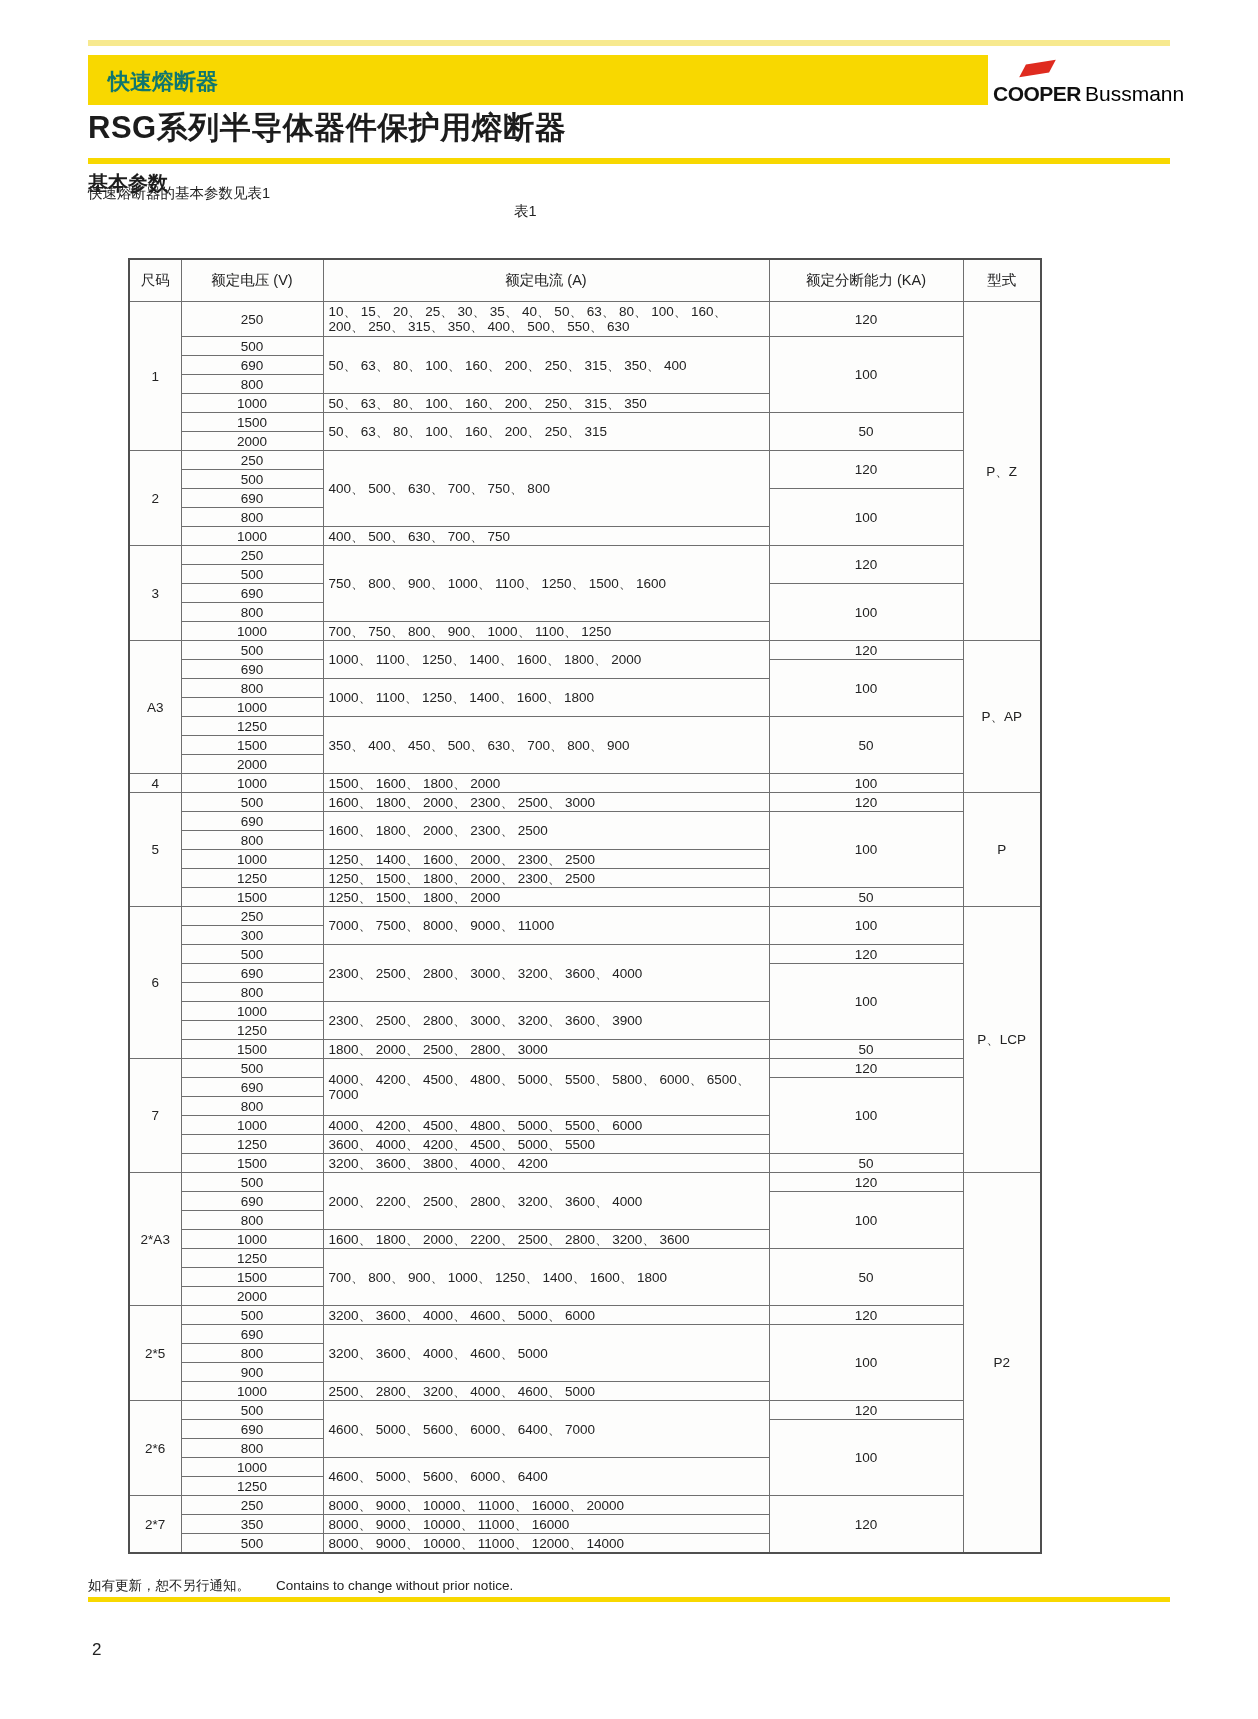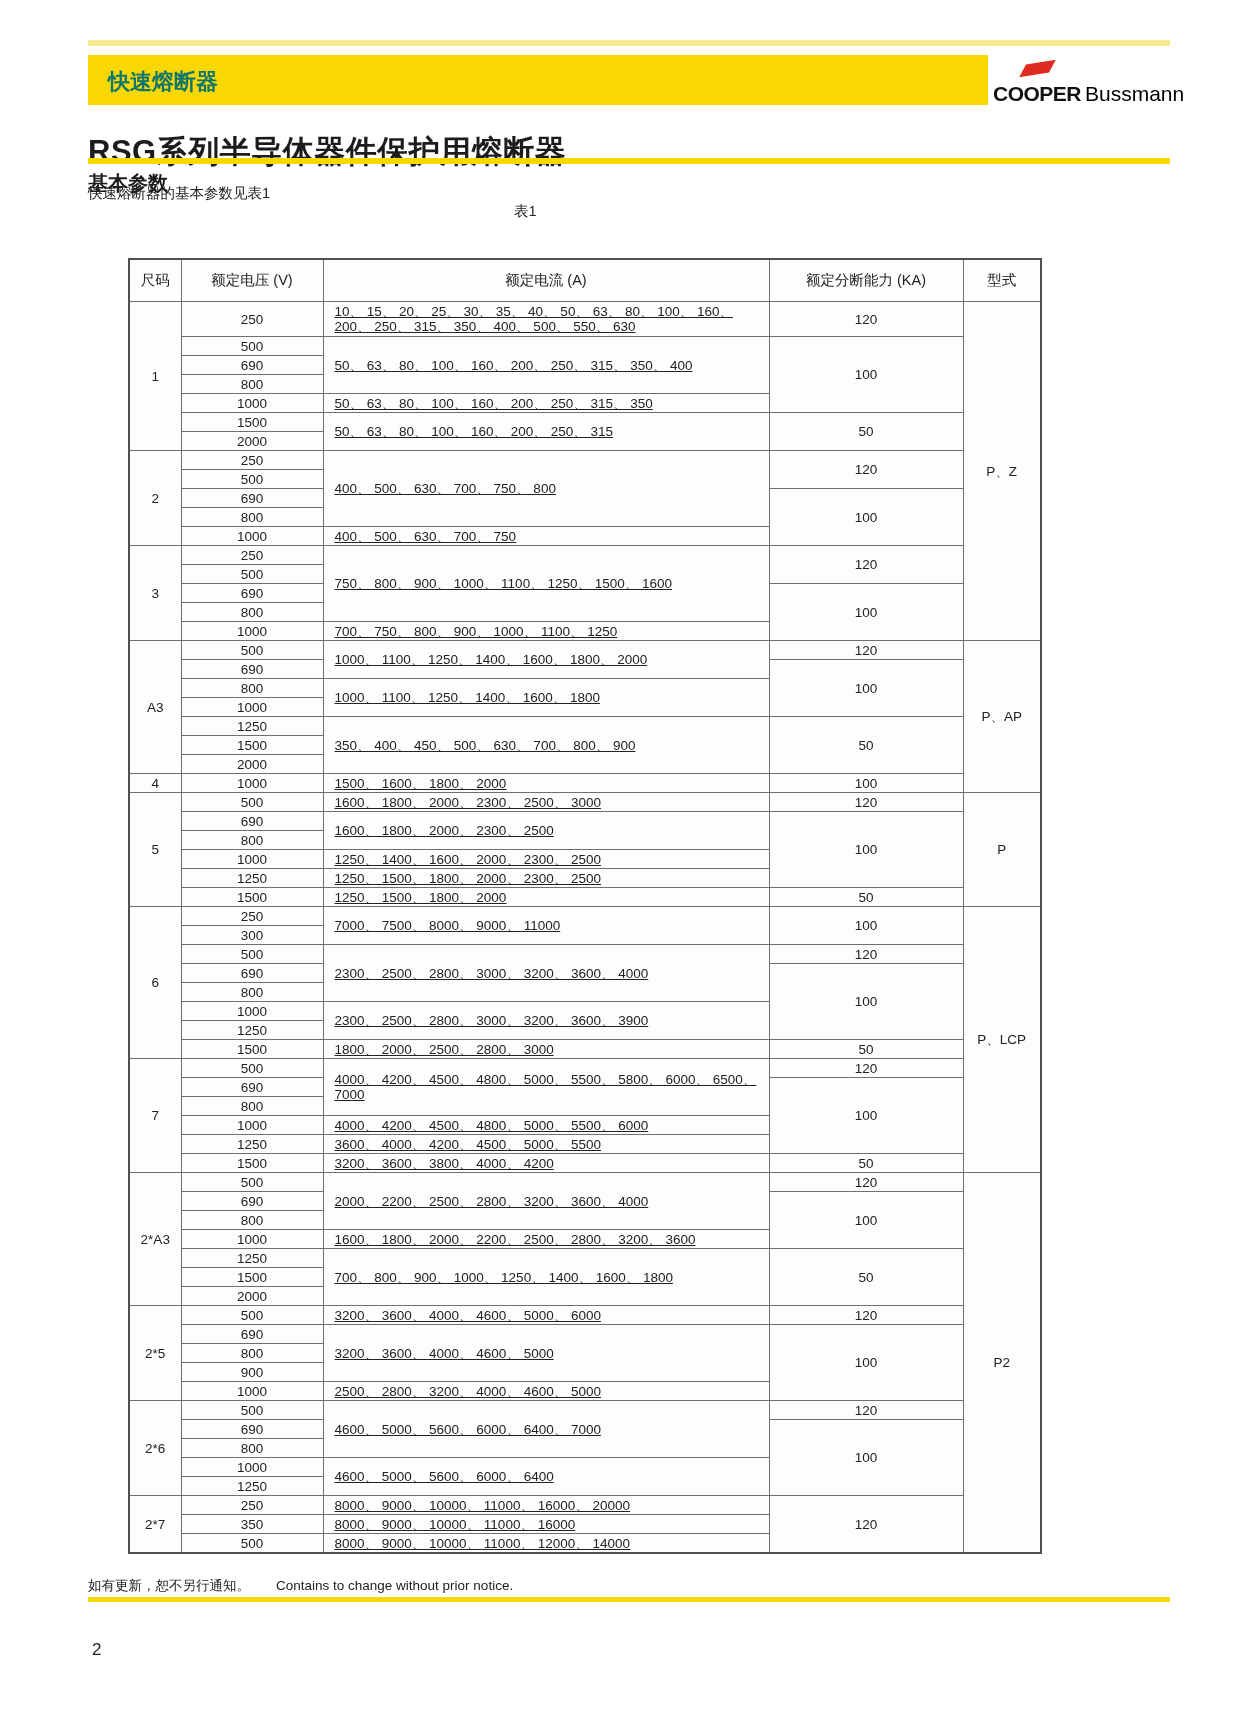--- a/index.html
+++ b/index.html
@@ -16,36 +16,36 @@
     position:absolute;left:20px;top:12px;font-size:22px;font-weight:bold;color:#0f766e;
   }
   .logo{left:993px;top:55px;width:177px;height:50px;background:#fff;}
   .logo .flag{
     position:absolute;left:31px;top:7px;width:27px;height:13px;
     background:var(--logo-red);transform:skewX(-35deg) rotate(-10deg);
   }
   .logo .logo-text{position:absolute;left:0;top:27px;white-space:nowrap;}
   .logo .cooper{font-weight:bold;font-size:21px;letter-spacing:-0.5px;color:#111;}
   .logo .bussmann{font-size:21px;color:#000000;margin-left:4px;}
-  .page-title{left:88px;top:107px;font-size:31px;font-weight:bold;color:#1c1c1c;letter-spacing:0.5px;margin-top:24px;}
+  .page-title{left:88px;top:107px;font-size:31px;font-weight:bold;color:#1c1c1c;letter-spacing:0.5px;}
   .divider{left:88px;top:158px;width:1082px;height:6px;background:var(--yellow);}
   .section-title{left:88px;top:170px;font-size:20px;font-weight:bold;color:#1c1c1c;}
   .section-note{left:88px;top:184px;font-size:14.5px;color:#222;}
   .table-caption{left:514px;top:202px;font-size:14.5px;color:#222;}
 
   
   .param-table{
     left:128px;top:258px;border-collapse:collapse;table-layout:fixed;width:912px;
     background:#fdfdfc;border:2px solid #4f4f4f;
   }
   .param-table th,.param-table td{border:1px solid var(--border);}
   .param-table th{height:41px;font-size:14.5px;font-weight:normal;padding:0 2px;color:#222;}
   .param-table td{height:18px;font-size:13.5px;line-height:15px;padding:0 2px;color:#222;}
   td.c{text-align:center;}
-  td.cur{text-align:left;padding:0 11px;text-decoration:underline;}
+  td.cur{text-align:left;padding:0 5px;}
   tr.tall td{height:34px;}
 
   
   .footnote{left:88px;top:1577px;font-size:13.5px;color:#222;text-align:center;}
   .footnote .en{margin-left:26px;}
   .bottom-rule{left:88px;top:1597px;width:1082px;height:5px;background:var(--yellow);}
   .footer-links{left:88px;top:1607px;width:1082px;text-align:right;font-size:12.5px;line-height:15px;color:#222;}
   .footer-links .cn-prefix{color:var(--footnote-gray);}
   .footer-links .link{text-decoration:underline;color:#222;margin-left:7px;}
   .page-number{left:92px;top:1640px;font-size:17px;color:#222;}

